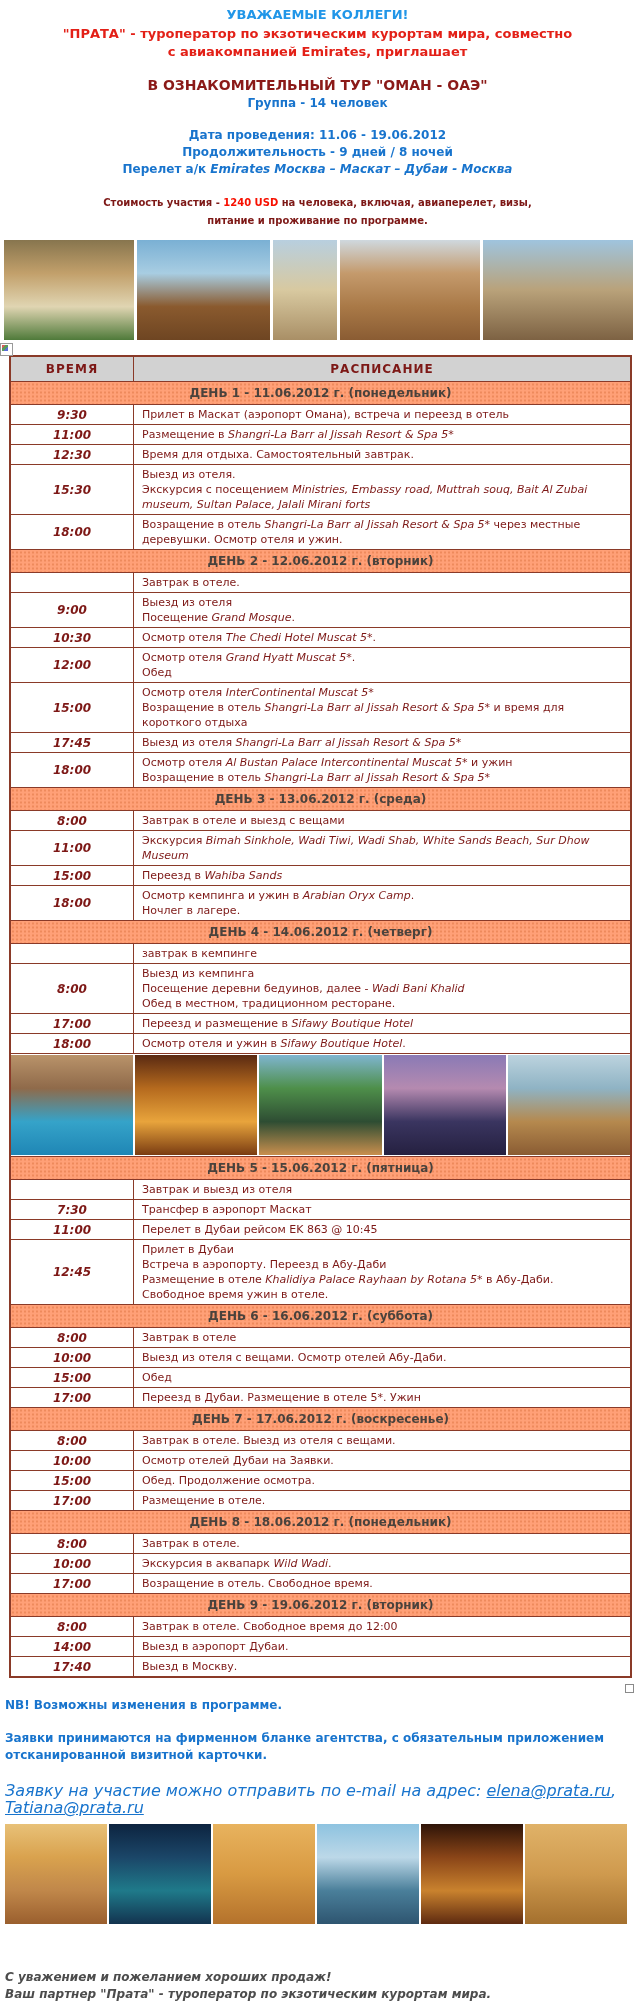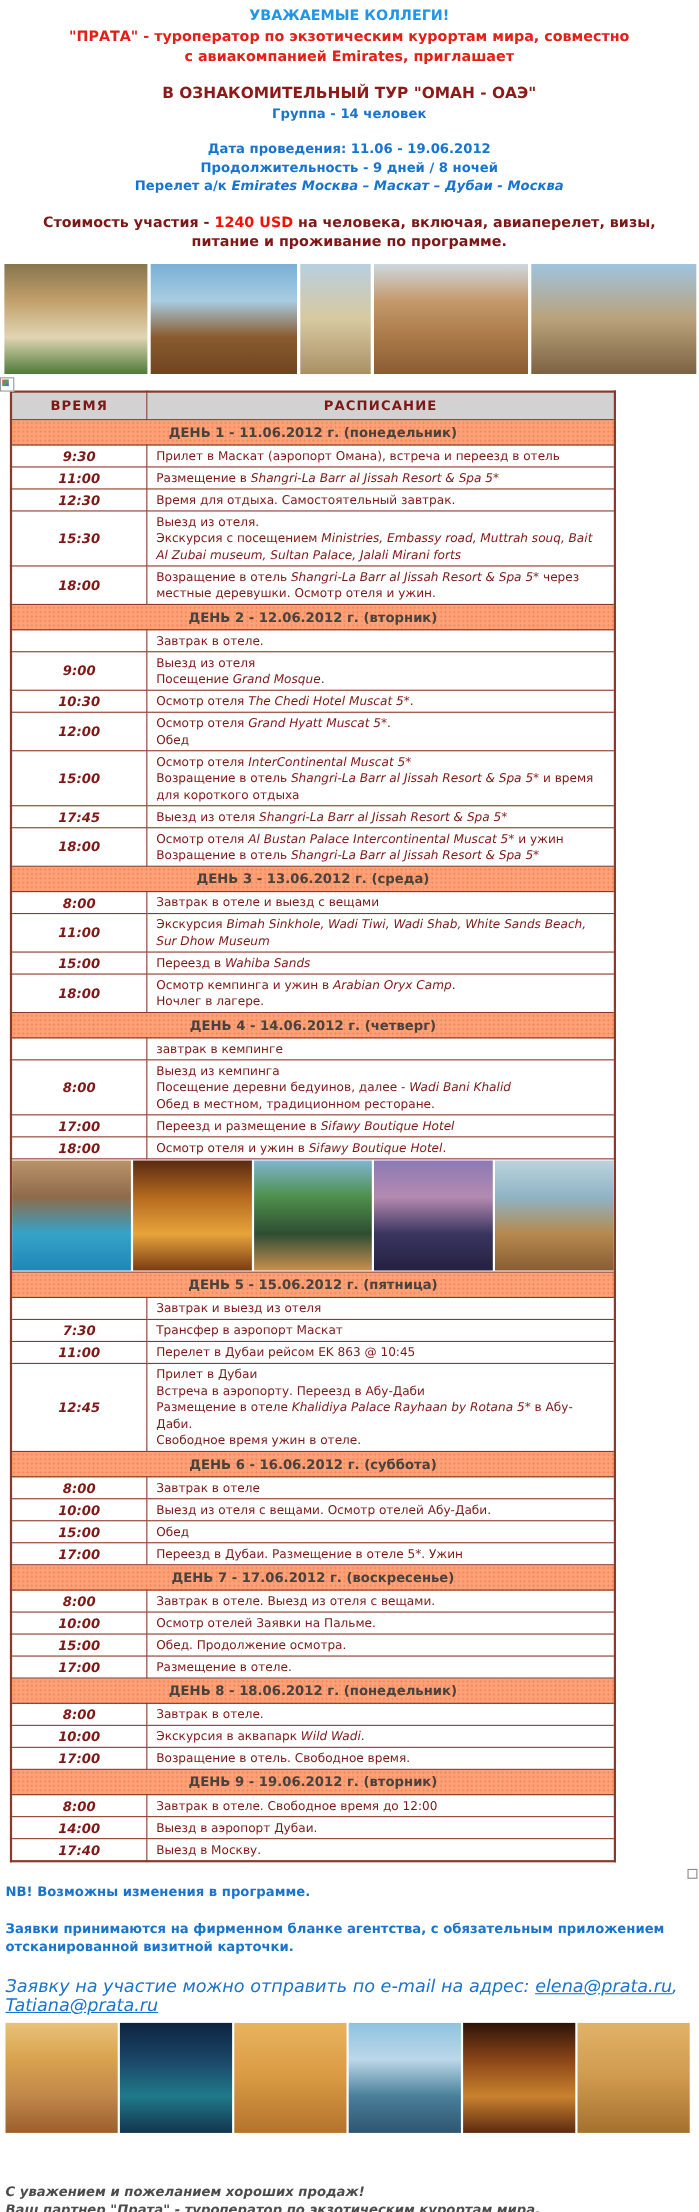--- a/index.html
+++ b/index.html
@@ -8,40 +8,40 @@
   .b{font-weight:normal;}
   .i{font-style:italic;}
 
   
   .top{padding-top:6px;font-weight:bold;}
   .greeting{color:#2196e8;font-size:13px;line-height:18px;}
   .intro{color:#e32017;font-size:13px;line-height:18px;margin-top:1px;}
   .tour-title{color:#8b1a18;font-size:14px;line-height:19px;margin-top:15px;}
   .group{color:#1874cd;font-size:12px;line-height:17px;}
   .info{color:#1874cd;font-size:12px;line-height:17px;margin-top:15px;}
-  .price{color:#7d1816;font-size:13px;line-height:18px;margin-top:16px;}
+  .price{color:#7d1816;font-size:10px;line-height:18px;margin-top:16px;}
   .price .amount{color:#f71000;}
 
   
   .strip{display:flex;gap:3px;}
   .strip .photo{height:100px;flex:1;}
   .strip-top{margin:10px 0 0 4px;width:628px;}
   .strip-bottom{margin:6px 0 0 5px;width:622px;gap:2px;}
   .strip-bottom .photo{height:100px;}
 
   
   .icon-row{height:14px;margin:1px 0 0 0;}
   .broken{display:inline-block;width:11px;height:11px;border:1px solid #9a9a9a;background:#fff;position:relative;}
   .broken::after{content:"";position:absolute;left:1px;top:1px;width:6px;height:6px;
     background:linear-gradient(135deg,#d85c5c 0 33%,#5c9a5c 33% 66%,#5c6cd8 66% 100%);}
   .after-table{text-align:right;height:10px;margin-right:1px;}
   .mini-box{display:inline-block;width:7px;height:7px;border:1px solid #8a8a8a;background:#fff;}
 
   
-  table.sched{border-collapse:collapse;margin-left:9px;width:551px;border:2px solid #8a3a28;table-layout:fixed;}
+  table.sched{border-collapse:collapse;margin-left:9px;width:623px;border:2px solid #8a3a28;table-layout:fixed;}
   table.sched td,table.sched th{border:1px solid #8a3a28;}
   th.col-time{width:118px;}
   table.sched th{background:#d2d2d2;color:#7d1816;font-size:12px;font-weight:bold;
     letter-spacing:1px;padding:5px 2px;text-align:center;}
   td.day-header{background-color:#ffa077;
     background-image:radial-gradient(#ee8a5c 28%,rgba(0,0,0,0) 30%);
     background-size:4px 4px;
     color:#4a423c;font-weight:bold;font-size:12px;text-align:center;padding:4px 2px;}
   td.time{font-weight:bold;font-style:italic;font-size:12px;text-align:center;
     vertical-align:middle;padding:2px 4px;}
@@ -244,21 +244,21 @@
         </tr>
         <tr>
           <td colspan="2" class="day-header">ДЕНЬ 7 - 17.06.2012 г. (воскресенье)</td>
         </tr>
         <tr>
           <td class="time">8:00</td>
           <td class="desc"><span class="b">Завтрак в отеле</span><span>. Выезд из отеля с вещами.</span></td>
         </tr>
         <tr>
           <td class="time">10:00</td>
-          <td class="desc"><span class="b">Осмотр отелей Заявки на Пальме.</span></td>
+          <td class="desc"><span class="b">Осмотр отелей Дубаи на Заявки.</span></td>
         </tr>
         <tr>
           <td class="time">15:00</td>
           <td class="desc"><span class="b">Обед</span><span>. Продолжение осмотра.</span></td>
         </tr>
         <tr>
           <td class="time">17:00</td>
           <td class="desc"><span class="b">Размещение в отеле.</span></td>
         </tr>
         <tr>

